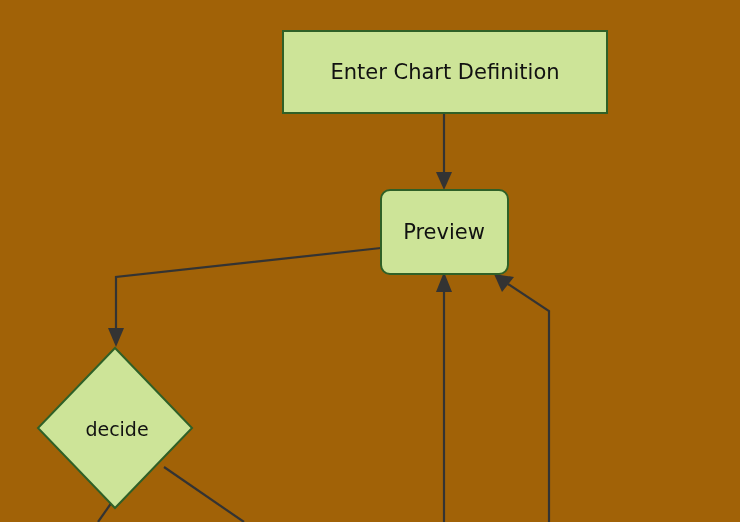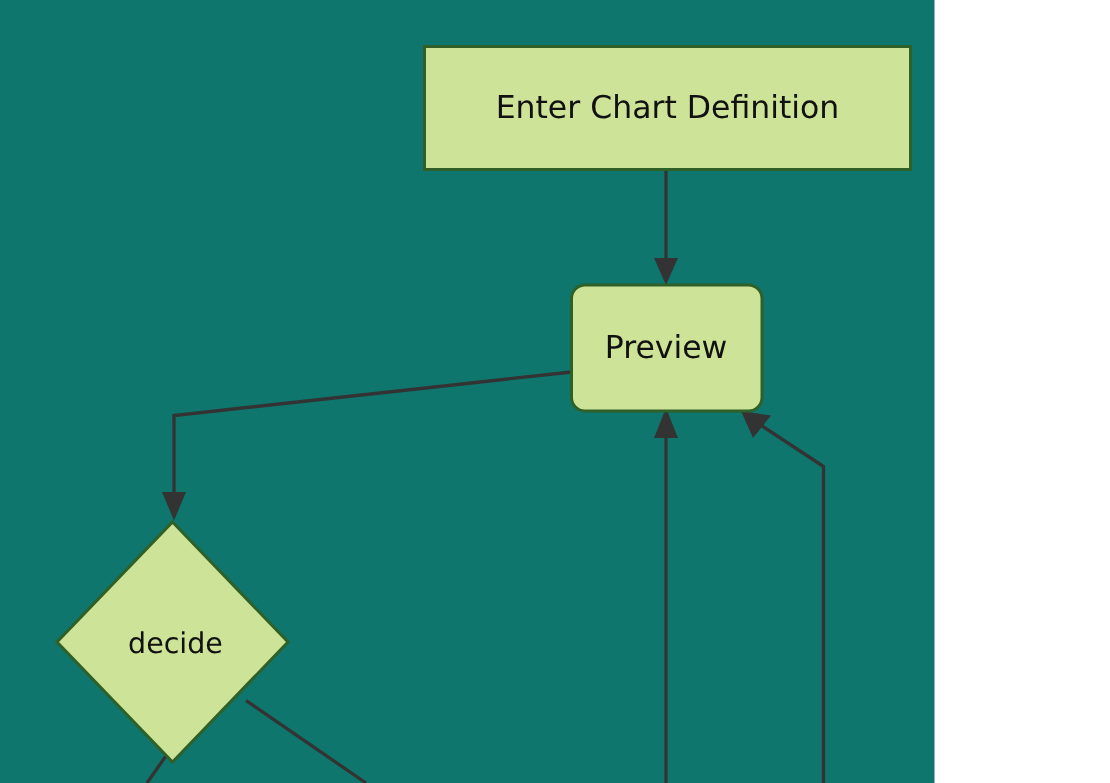--- a/index.html
+++ b/index.html
@@ -9,23 +9,23 @@
     background: #ffffff;
   }
   body {
     width: 740px;
     height: 522px;
     overflow: hidden;
     font-family: "DejaVu Sans", "Liberation Sans", sans-serif;
   }
   #diagram-root {
     position: relative;
-    width: 623px;
+    width: 740px;
     height: 522px;
-    background: #0f766e;
+    background: #a16207;
   }
   #flow-svg {
     position: absolute;
     top: 0;
     left: 0;
     width: 740px;
     height: 522px;
     display: block;
   }
   .node-shape {

